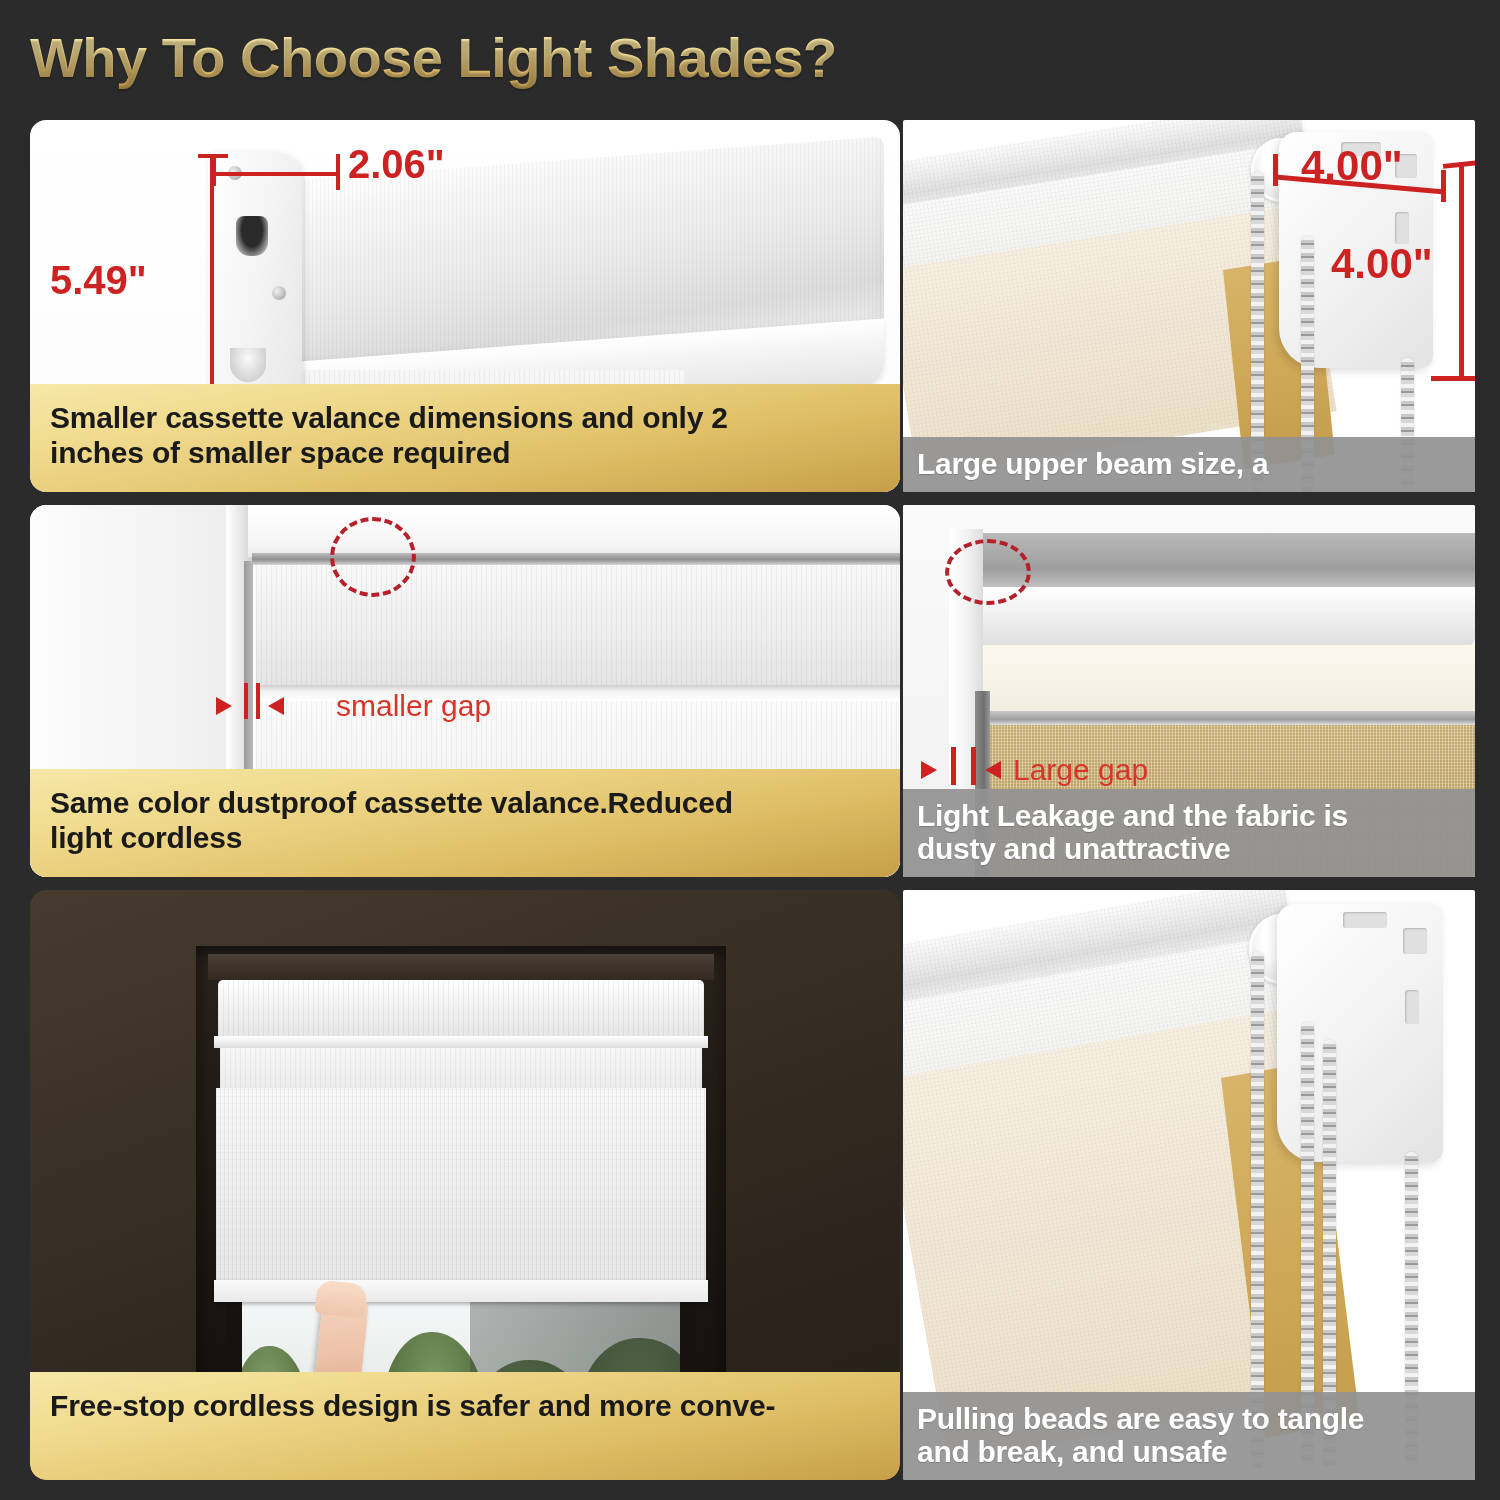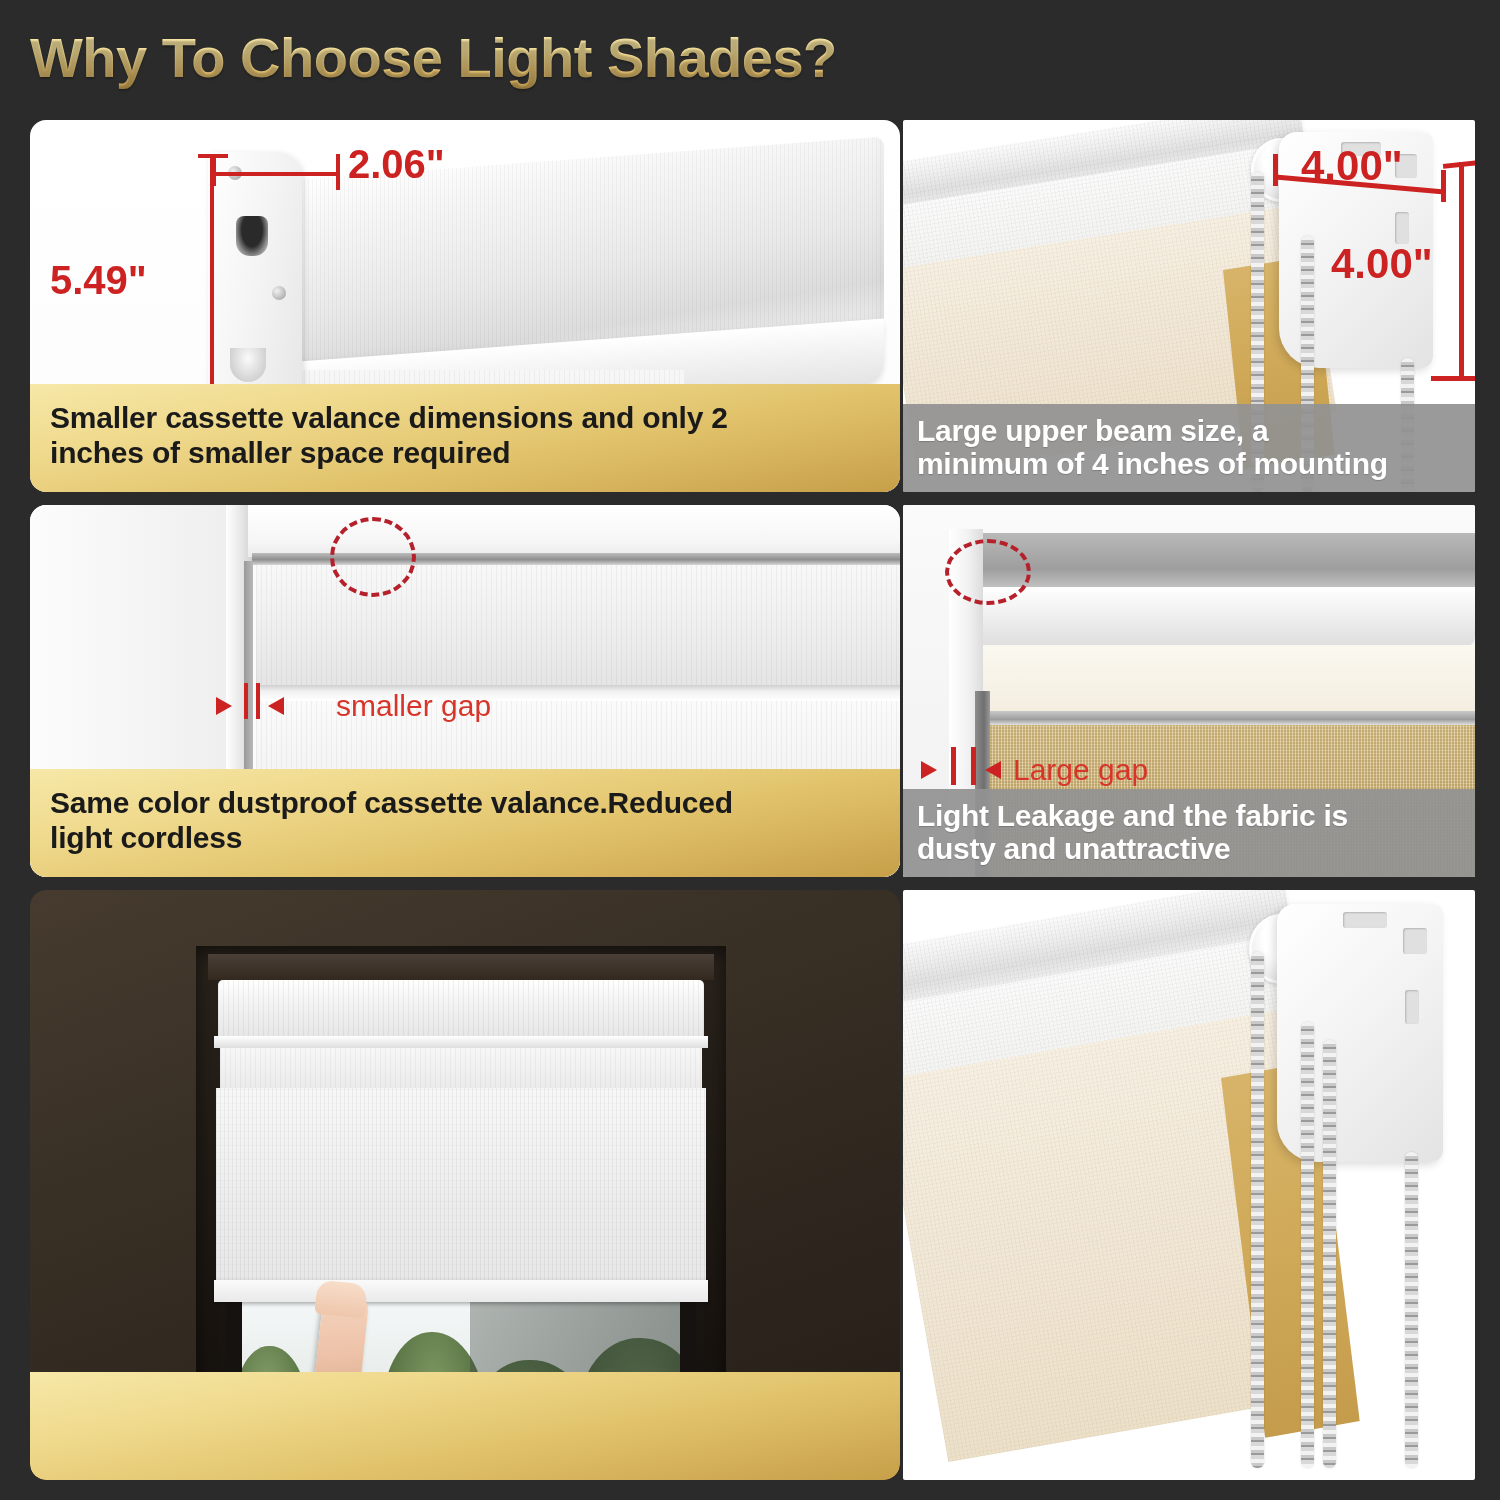--- a/index.html
+++ b/index.html
@@ -344,21 +344,20 @@
     <div class="dim-label" style="left:398px; top:22px; font-size:42px;">4.00"</div>
 
     <div class="rline" style="left:556px; top:42px; width:5px; height:218px;"></div>
     <div class="rline" style="left:540px; top:42px; width:36px; height:5px; transform:rotate(-6deg);"></div>
     <div class="rline" style="left:528px; top:256px; width:44px; height:5px;"></div>
     <div class="dim-label" style="left:428px; top:120px; font-size:42px;">4.00"</div>
   </div>
 
   <div class="cap-gray">
     <span class="ln">Large upper beam size, a</span>
-    <span class="ln">minimum of 4 inches of mounting</span>
   </div>
 </div>
 
 <div class="panel left row2">
   <div class="photo">
     <div class="p3-bg"></div>
     <div class="p3-frame-out"></div>
     <div class="p3-frame-edge"></div>
     <div class="p3-head"></div>
     <div class="p3-cass"></div>
@@ -432,20 +431,21 @@
     <div class="p5-lip"></div>
     <div class="p5-sub"></div>
     <div class="p5-shade"></div>
     <div class="p5-rail"></div>
 
     <div class="p5-hand"></div>
     <div class="p5-fingers"></div>
   </div>
 
   <div class="cap-gold tall">
+    <span class="ln">Free-stop cordless design is safer and more conve-</span>
   </div>
 </div>
 
 <div class="panel right row3">
   <div class="photo">
     <div class="rs-bg"></div>
 
     <div class="rs-tube" style="left:-24px; top:58px; width:410px; height:66px; transform:rotate(-10deg); transform-origin:left top;"></div>
     <div class="rs-fabric-white" style="left:-24px; top:116px; width:410px; height:78px; transform:rotate(-10deg); transform-origin:left top;"></div>
     <div class="rs-fabric-beige" style="left:-22px; top:190px; width:414px; height:388px; transform:rotate(-10deg); transform-origin:left top;"></div>
@@ -458,13 +458,17 @@
     <div class="rs-brkt-slot" style="left:500px; top:38px; width:24px; height:26px;"></div>
     <div class="rs-brkt-slot" style="left:502px; top:100px; width:14px; height:34px;"></div>
     <div class="rs-brkt-slot" style="left:440px; top:22px; width:44px; height:16px;"></div>
 
     <div class="bead-chain" style="left:348px; top:62px; height:516px;"></div>
     <div class="bead-chain" style="left:398px; top:132px; height:446px;"></div>
     <div class="bead-chain" style="left:420px; top:150px; height:428px;"></div>
     <div class="bead-chain" style="left:502px; top:262px; height:316px;"></div>
   </div>
 
+  <div class="cap-gray">
+    <span class="ln">Pulling beads are easy to tangle</span>
+    <span class="ln">and break, and unsafe</span>
+  </div>
 </div>
 
 </body></html>

